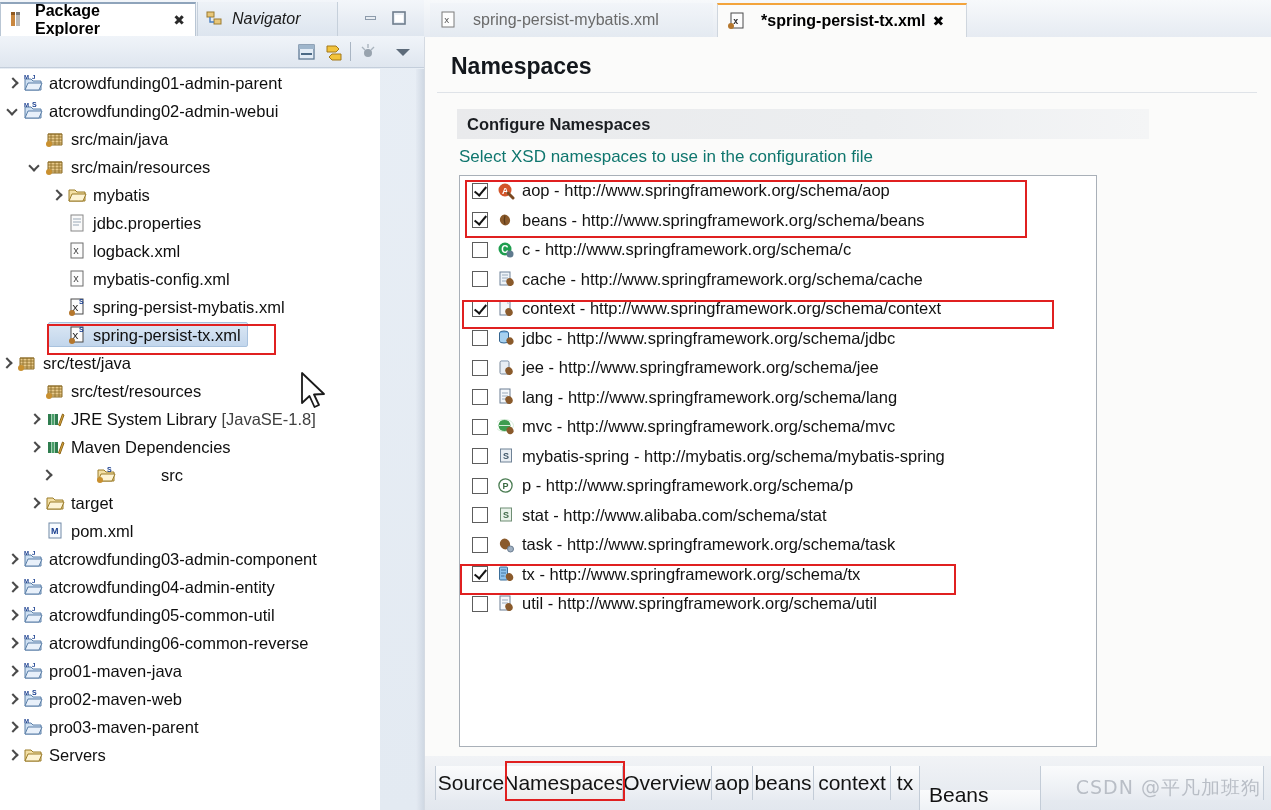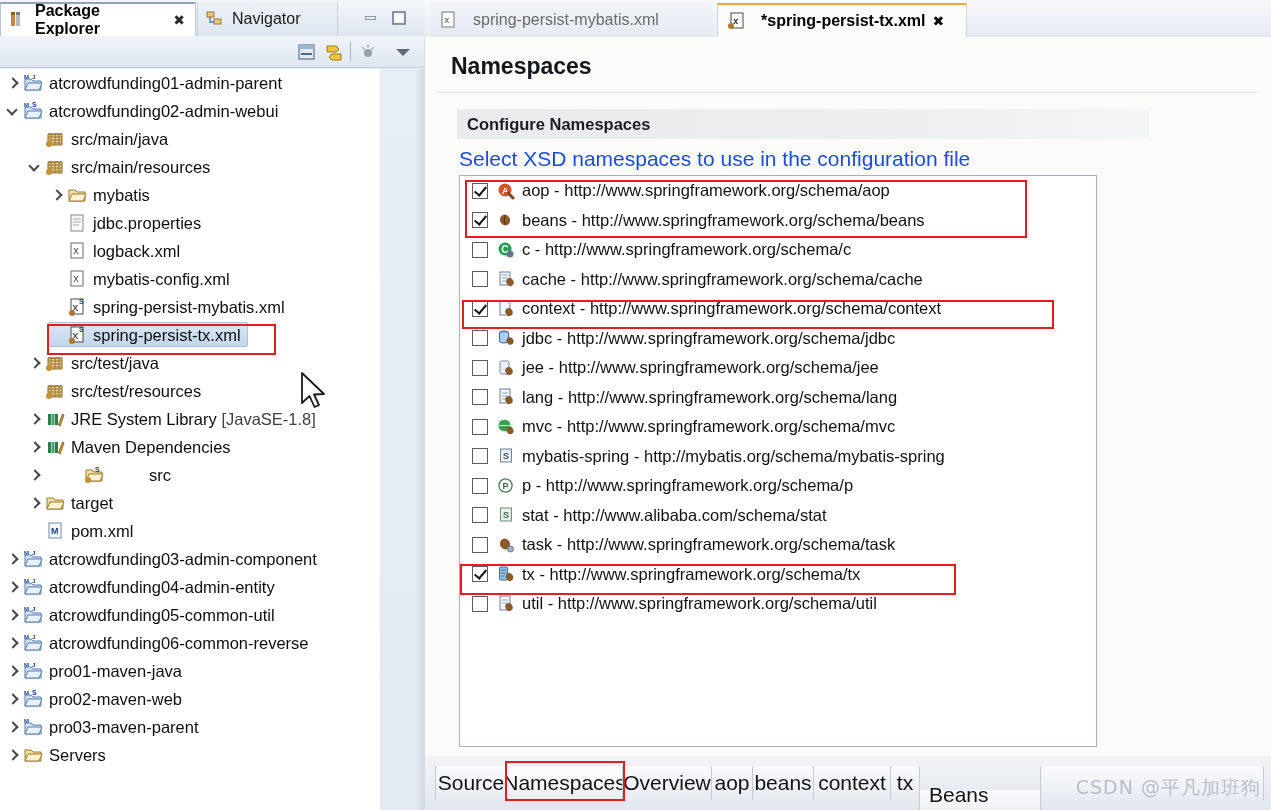--- a/index.html
+++ b/index.html
@@ -32,20 +32,21 @@
     border-left: 1px solid #b9c6d4;
     border-right: 1px solid #b9c6d4;
     font-weight: bold;
     color: #000;
   }
   .view-tab.inactive {
     color: #1a1a1a;
     background: linear-gradient(to bottom,#eef2f7,#dde5ef);
     border-left: 1px solid #c6d0db;
     border-right: 1px solid #c6d0db;
+    font-style: italic;
   }
   #tab-package-explorer { left: 0px; width: 196px; }
   #tab-navigator { left: 197px; width: 141px; }
   .tab-close {
     font-size: 14px; color: #2a2a2a; margin-left: 4px; font-weight: normal;
   }
   .win-btn {
     position: absolute; top: 10px; width: 18px; height: 16px;
     display: flex; align-items: center; justify-content: center;
   }
@@ -146,21 +147,21 @@
     background: #dfe3e8;
   }
   .section-header {
     position: absolute; left: 32px; top: 72px; width: 692px; height: 30px;
     background: linear-gradient(to right,#e9eaec 0%, #eceef0 60%, #f4f5f6 100%);
     display: flex; align-items: center; padding-left: 10px;
     font-size: 16.5px; font-weight: bold; color: #1a1d21;
   }
   .section-desc {
     position: absolute; left: 34px; top: 110px;
-    font-size: 21px; color: #1d4ed8;
+    font-size: 17px; color: #0f766e;
   }
   .ns-listbox {
     position: absolute; left: 34px; top: 138px; width: 638px; height: 572px;
     background: #ffffff;
     border: 1px solid #a9b0b8;
   }
   .ns-row {
     position: relative; height: 29.5px;
     display: flex; align-items: center;
     padding-left: 12px; font-size: 16.5px; color: #121212; white-space: nowrap;
@@ -370,21 +371,21 @@
           <div class="sel-bg" style="left: 48px; width: 200px;"></div>
           <span class="twist "></span>
           <span class="ticon"><svg width="20" height="18" viewBox="0 0 20 18">
               <rect x="4" y="1" width="12" height="15" fill="#fcfcfc" stroke="#4b4b4b"></rect>
               <text x="5" y="13" font-size="11" fill="#222" font-family="monospace">x</text>
               <text x="12" y="6" font-size="7" fill="#1a3f8f" font-weight="bold" font-family="sans-serif">S</text>
               <circle cx="5" cy="15" r="3" fill="#b5772d"></circle>
             </svg></span>
           <span class="tlabel">spring-persist-tx.xml</span>
         </div>
-        <div class="tnode" style="padding-left: 28px;">
+        <div class="tnode" style="">
           <span class="twist r"></span>
           <span class="ticon"><svg width="20" height="18" viewBox="0 0 20 18">
               <path d="M3 4 H17 V15 H3 Z" fill="#e7c98a" stroke="#8a6a24"></path>
               <path d="M3 4 H17 M3 7 H17 M3 10 H17 M3 13 H17" stroke="#8a6a24" stroke-width="0.8"></path>
               <path d="M6 4 V15 M10 4 V15 M14 4 V15" stroke="#8a6a24" stroke-width="0.8"></path>
               <circle cx="4" cy="14" r="3" fill="#c9902f"></circle>
             </svg></span>
           <span class="tlabel">src/test/java</span>
         </div>
         <div class="tnode" style="padding-left: 28px;">
@@ -410,21 +411,21 @@
         <div class="tnode" style="padding-left: 28px;">
           <span class="twist r"></span>
           <span class="ticon"><svg width="20" height="18" viewBox="0 0 20 18">
               <rect x="3" y="4" width="3" height="11" fill="#2f7d4f"></rect>
               <rect x="6.5" y="4" width="3" height="11" fill="#4aa06a"></rect>
               <rect x="10" y="4" width="3" height="11" fill="#2f7d4f"></rect>
               <path d="M13.5 15 L17.5 4 L19 5 L15 16 Z" fill="#e0a93f" stroke="#8c6618"></path>
             </svg></span>
           <span class="tlabel">Maven Dependencies</span>
         </div>
-        <div class="tnode" style="padding-left: 28px; gap: 39px;">
+        <div class="tnode" style="padding-left: 40px; gap: 39px;">
           <span class="twist r"></span>
           <span class="ticon"><svg width="20" height="18" viewBox="0 0 20 18">
               <path d="M2 4 H8 L10 6 H18 V15 H2 Z" fill="#f3dfa5" stroke="#9b7c28"></path>
               <path d="M2 15 L5 8 H19 L16 15 Z" fill="#fdf3d4" stroke="#9b7c28"></path>
               <text x="11" y="6" font-size="7" fill="#1a3f8f" font-weight="bold" font-family="sans-serif">S</text>
               <circle cx="4" cy="14" r="3" fill="#c9902f"></circle>
             </svg></span>
           <span class="tlabel">src</span>
         </div>
         <div class="tnode" style="padding-left: 28px;">

